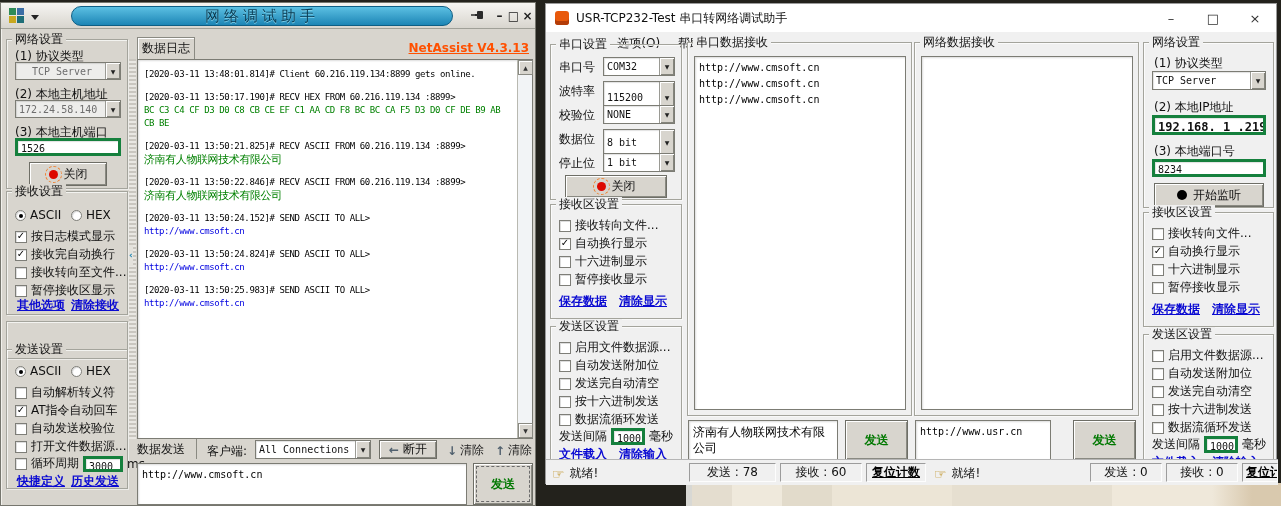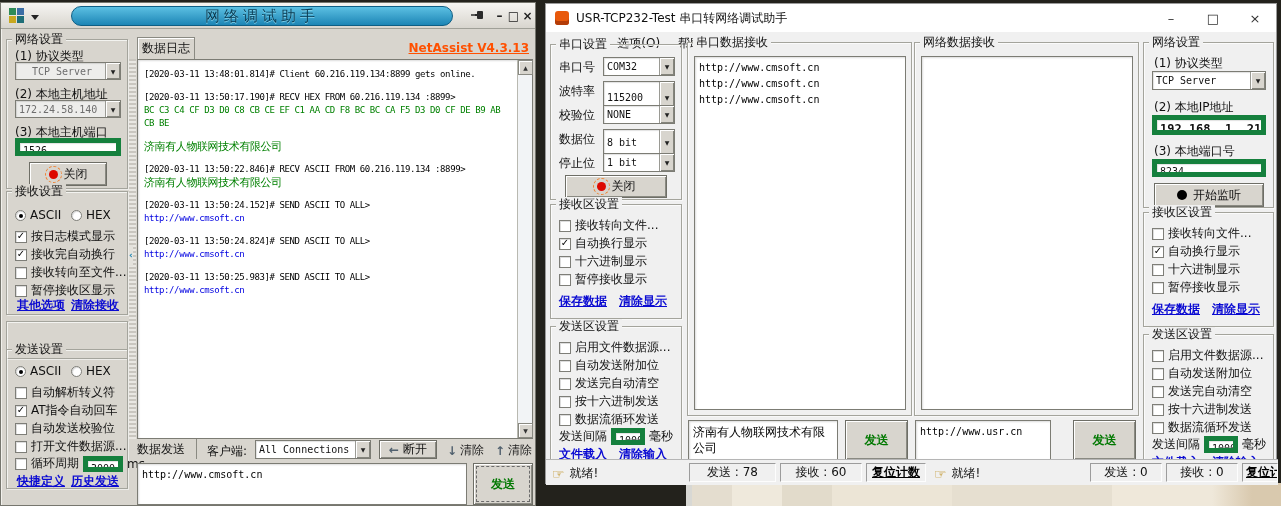--- a/index.html
+++ b/index.html
@@ -18,21 +18,21 @@
   .row { position:absolute; display:flex; align-items:center; gap:4px; white-space:nowrap; font-size:12px; }
   .lab { position:absolute; font-size:12px; white-space:nowrap; }
   .ck { width:12px; height:12px; flex:0 0 12px; background:#fff; border:1px solid #7e7e78; box-shadow:inset 1px 1px 0 #00000022; display:flex; align-items:center; justify-content:center; }
   .ck i { font-style:normal; font-size:10px; font-weight:bold; line-height:1; transform:translateY(-1px); color:#000; }
   .rad { width:11px; height:11px; flex:0 0 11px; border-radius:50%; background:#fff; border:1px solid #7e7e78; box-shadow:inset 1px 1px 1px #00000026; position:relative; }
   .rad.on::after { content:""; position:absolute; left:3px; top:3px; width:4px; height:4px; border-radius:50%; background:#000; }
   .combo { position:absolute; background:#fff; border:1px solid #7c7c74; box-shadow:inset 1px 1px 1px #0000001f; display:flex; align-items:center; padding-left:3px; font-family:"DejaVu Sans Mono",monospace; font-size:10px; }
   .combo .val { flex:1; overflow:hidden; white-space:nowrap; }
   .combo .cbtn { width:15px; align-self:stretch; background:#d8d5ce; border-left:1px solid #9a9a94; box-shadow:inset 1px 1px 0 #fff, inset -1px -1px 0 #84847c; display:flex; align-items:center; justify-content:center; font-size:6px; color:#222; font-family:"DejaVu Sans",sans-serif; }
   .combo.dis { background:#ededeb; color:#6e6e6e; }
-  .inp { position:absolute; background:#fff; border:5px solid #15803d; box-shadow:inset 1px 1px 1px #0000001f; font-family:"DejaVu Sans Mono",monospace; font-size:10px; padding:2px 3px; overflow:hidden; white-space:nowrap; }
+  .inp { position:absolute; background:#fff; border:3px solid #15803d; box-shadow:inset 1px 1px 1px #0000001f; font-family:"DejaVu Sans Mono",monospace; font-size:10px; padding:2px 3px; overflow:hidden; white-space:nowrap; }
   .btn { position:absolute; background:#d8d5ce; border:1px solid #6e6e66; box-shadow:inset 1px 1px 0 #fff, inset -1px -1px 0 #8a8a82; display:flex; align-items:center; justify-content:center; gap:6px; font-size:12px; color:#111; }
   .btn.focus { outline:1px dashed #6a6a6a; outline-offset:-4px; }
   .send-green { color:#007800; font-weight:bold; }
   .link { position:absolute; color:#0a0ad2; font-weight:bold; text-decoration:underline; font-size:12px; white-space:nowrap; }
   .white { position:absolute; background:#fff; border:1px solid #7c7c74; box-shadow:inset 1px 1px 2px #00000024; overflow:hidden; }
   .reddot { width:9px; height:9px; border-radius:50%; background:#dd0800; position:relative; flex:0 0 9px; }
   .reddot::before { content:""; position:absolute; inset:-4px; border:1px dashed #f08030; border-radius:50%; }
   .blackdot { width:10px; height:10px; border-radius:50%; background:#000; flex:0 0 10px; }
 
   
@@ -216,21 +216,21 @@
 
     <div class="tab95" style="left:136px;top:34px;width:58px;height:22px">
       <span>数据日志</span>
     </div>
     <a class="netassist">NetAssist V4.3.13</a>
 
     <div class="logbox">
       <div class="entry"><div class="hd">[2020-03-11 13:48:01.814]# Client 60.216.119.134:8899 gets online.</div><div class="bd"></div></div>
       <div class="entry"><div class="hd">[2020-03-11 13:50:17.190]# RECV HEX FROM 60.216.119.134 :8899&gt;</div><div class="bd green">BC C3 C4 CF D3 D0 C8 CB CE EF C1 AA CD F8 BC BC CA F5 D3 D0 CF DE B9 AB
 CB BE</div></div>
-      <div class="entry"><div class="bd green" style="font-family:'DejaVu Sans',sans-serif;font-size:11px">济南有人物联网技术有限公司</div></div>
+      <div class="entry"><div class="hd">[2020-03-11 13:50:21.825]# RECV ASCII FROM 60.216.119.134 :8899&gt;</div><div class="bd green" style="font-family:'DejaVu Sans',sans-serif;font-size:11px">济南有人物联网技术有限公司</div></div>
       <div class="entry"><div class="hd">[2020-03-11 13:50:22.846]# RECV ASCII FROM 60.216.119.134 :8899&gt;</div><div class="bd green" style="font-family:'DejaVu Sans',sans-serif;font-size:11px">济南有人物联网技术有限公司</div></div>
       <div class="entry"><div class="hd">[2020-03-11 13:50:24.152]# SEND ASCII TO ALL&gt;</div><div class="bd blue">http://www.cmsoft.cn</div></div>
       <div class="entry"><div class="hd">[2020-03-11 13:50:24.824]# SEND ASCII TO ALL&gt;</div><div class="bd blue">http://www.cmsoft.cn</div></div>
       <div class="entry"><div class="hd">[2020-03-11 13:50:25.983]# SEND ASCII TO ALL&gt;</div><div class="bd blue">http://www.cmsoft.cn</div></div>
     </div>
     <div class="sbar">
       <div class="sb-btn" style="top:0">▲</div>
       <div class="sb-btn" style="bottom:0">▼</div>
     </div>
 

